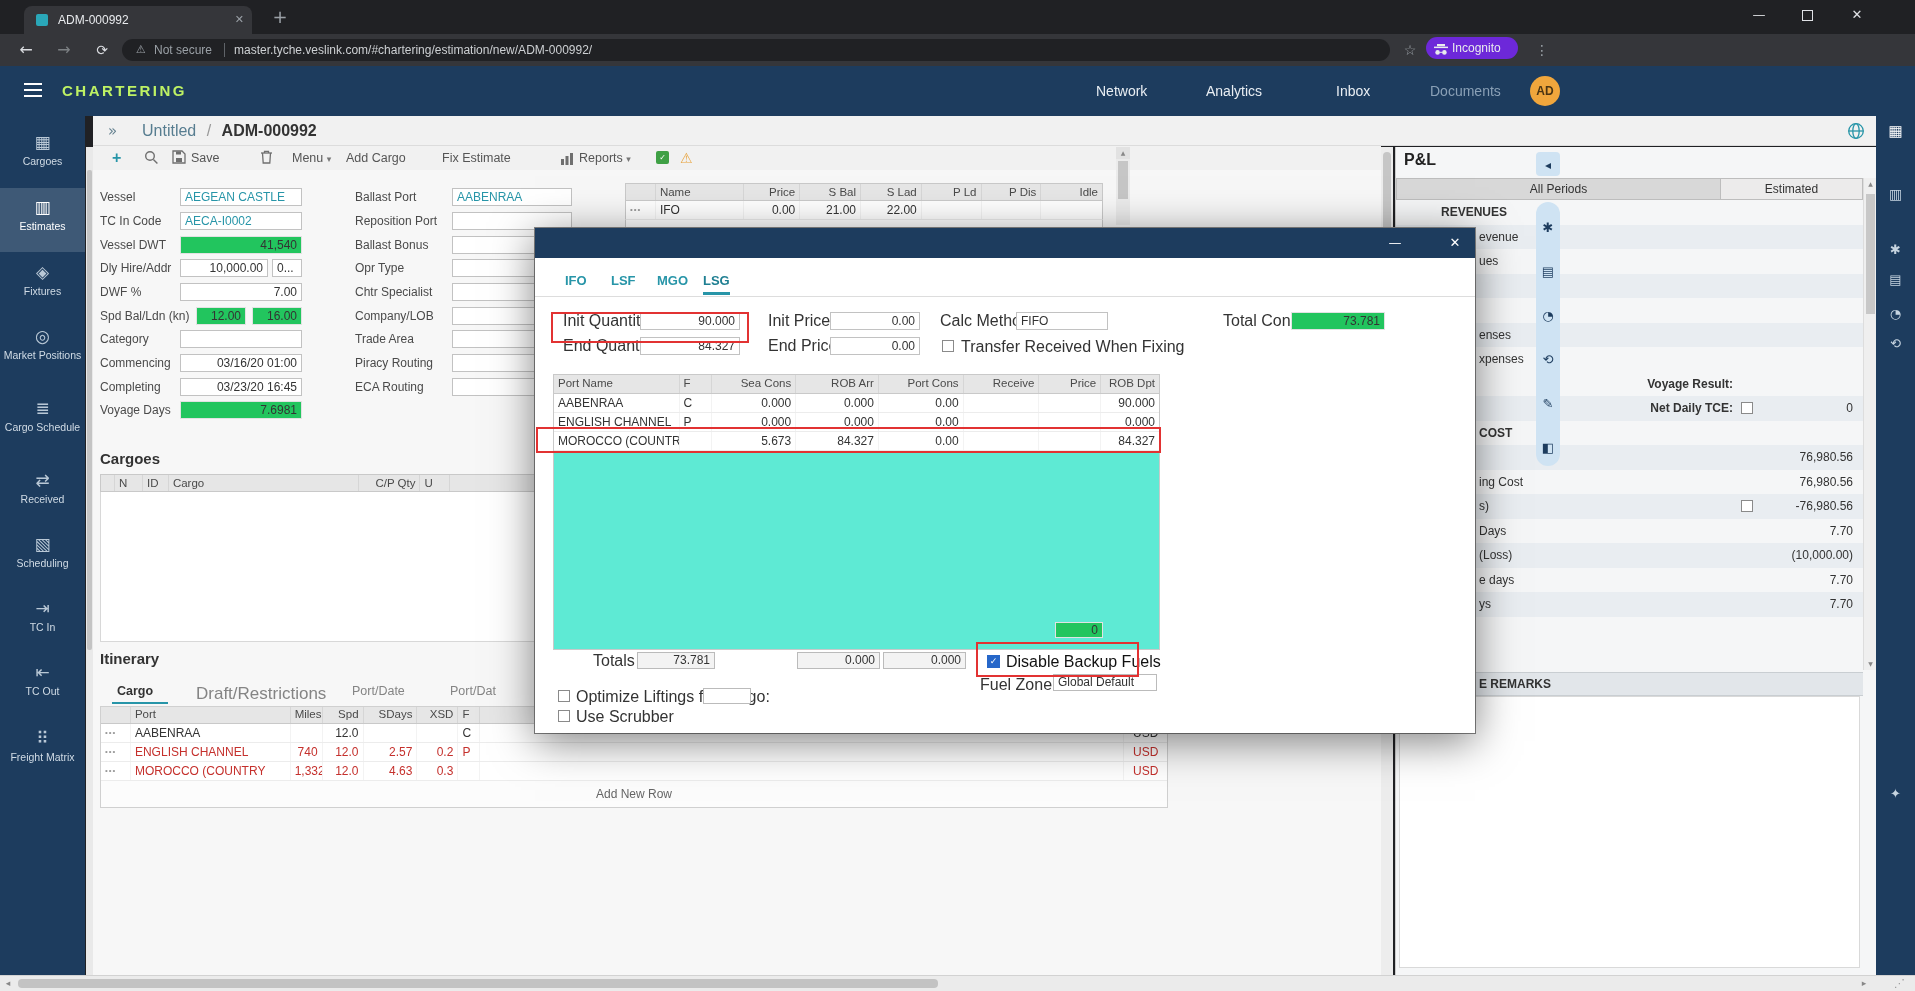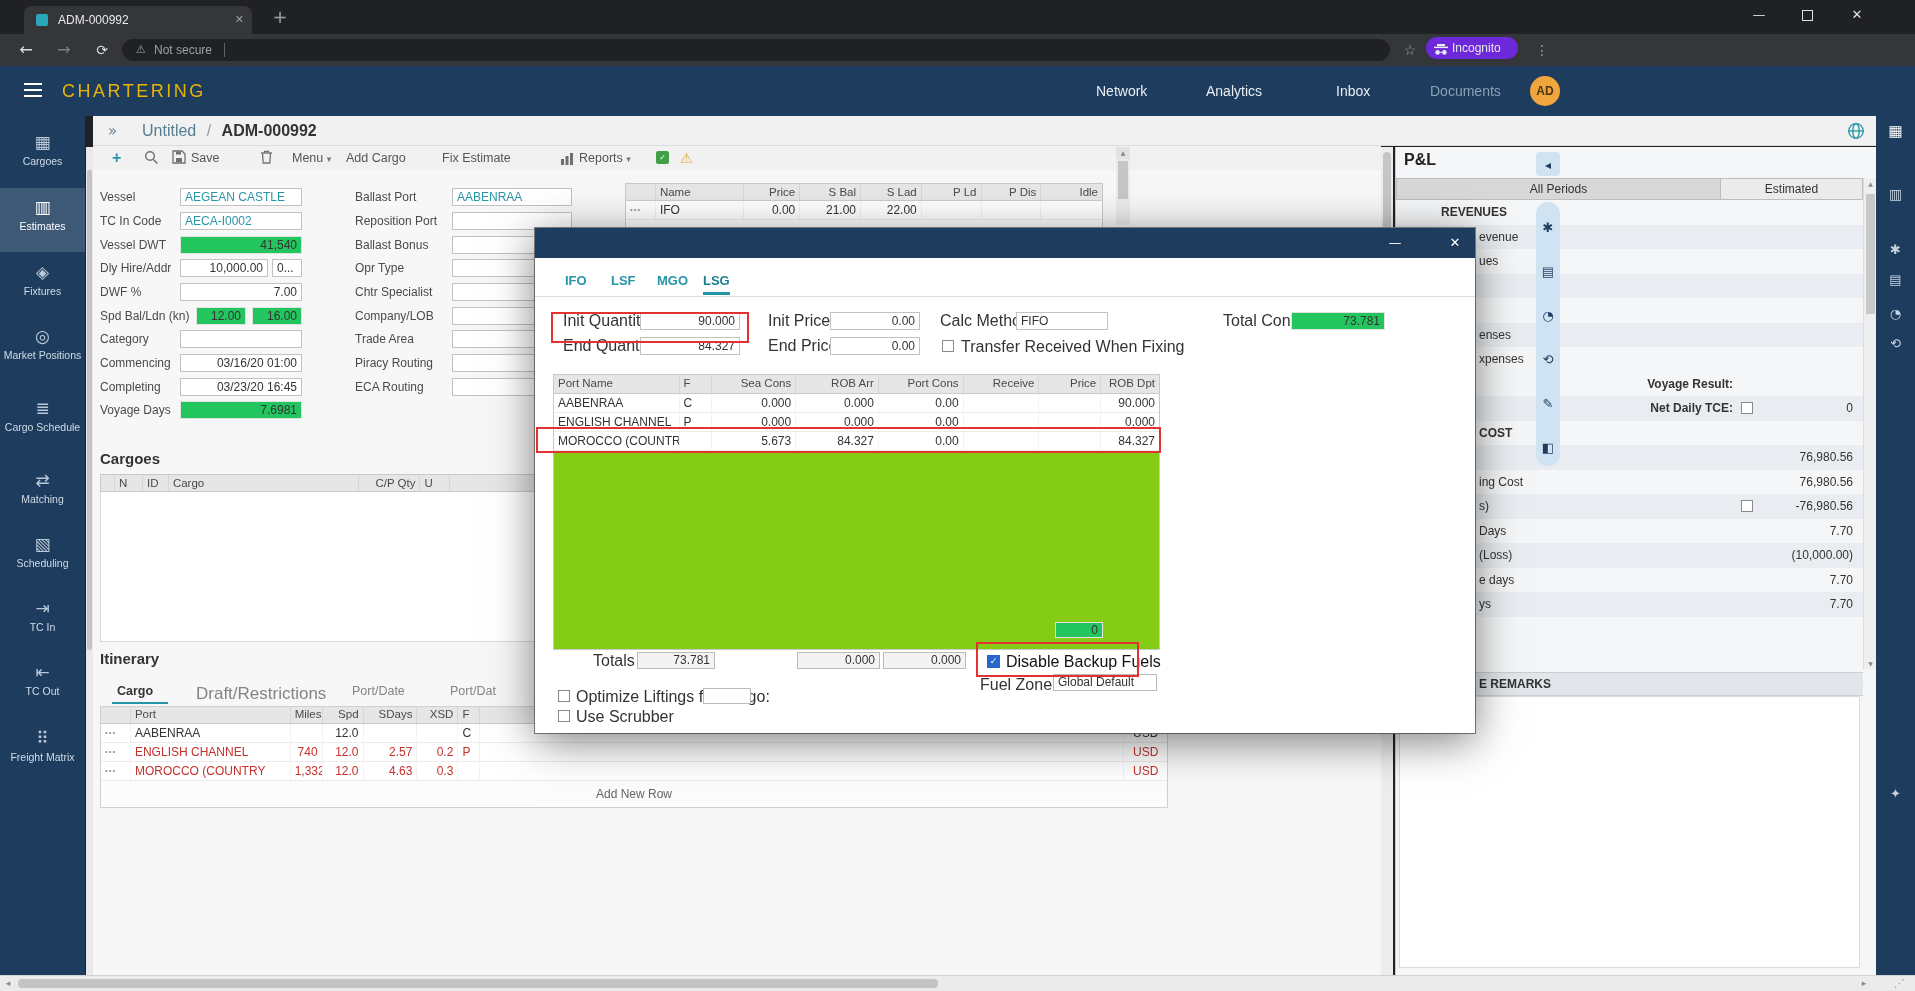--- a/index.html
+++ b/index.html
@@ -52,20 +52,21 @@
   <span class="a ic" style="left:1842px;top:0;width:30px;text-align:center;line-height:30px;font-size:13px;color:#dfe1e5">✕</span>
 
   <div class="a" style="left:0;top:34px;width:1915px;height:32px;background:#35363a"></div>
   <span class="a ic" style="left:14px;top:34px;width:24px;text-align:center;line-height:32px;font-size:16px;color:#dadce0">←</span>
   <span class="a ic" style="left:52px;top:34px;width:24px;text-align:center;line-height:32px;font-size:16px;color:#7d8184">→</span>
   <span class="a ic" style="left:90px;top:34px;width:24px;text-align:center;line-height:32px;font-size:14px;color:#dadce0">⟳</span>
   <div class="a" style="left:122px;top:39px;width:1268px;height:22px;background:#202124;border-radius:11px">
     <span class="a ic" style="left:14px;top:0;line-height:22px;font-size:11px;color:#9aa0a6">⚠</span>
     <span class="a" style="left:32px;top:0;line-height:22px;font-size:12px;color:#9aa0a6">Not secure</span>
     <span class="a" style="left:102px;top:4px;width:1px;height:14px;background:#5f6368"></span>
+    <span class="a" style="left:112px;top:0;line-height:22px;font-size:12px;color:#cdd0d3">master.tyche.veslink.com/#chartering/estimation/new/ADM-000992/</span>
   </div>
   <span class="a ic" style="left:1398px;top:34px;width:24px;text-align:center;line-height:32px;font-size:14px;color:#9aa0a6">☆</span>
   <div class="a" style="left:1426px;top:37px;width:92px;height:22px;background:#6d28d9;border-radius:11px">
     <span class="a" style="left:8px;top:5px"><svg width="14" height="12" viewBox="0 0 14 12">
           <g fill="#e8eaed">
             <rect x="0" y="2.6" width="14" height="1.5"></rect>
             <rect x="3" y="0" width="8" height="2.2"></rect>
             <circle cx="3.6" cy="8.4" r="2.3"></circle>
             <circle cx="10.4" cy="8.4" r="2.3"></circle>
             <rect x="5.8" y="7.8" width="2.4" height="1"></rect>
@@ -74,21 +75,21 @@
     <span class="a" style="left:26px;top:0;line-height:22px;font-size:12px;color:#e8eaed">Incognito</span>
   </div>
   <span class="a ic" style="left:1532px;top:34px;width:20px;text-align:center;line-height:32px;font-size:14px;color:#9aa0a6">⋮</span>
 
   <div class="a" style="left:0;top:66px;width:1915px;height:50px;background:#1d3c5e">
     <span class="a" style="left:24px;top:17px;width:18px;height:16px">
       <span class="a" style="left:0;top:0;width:18px;height:2px;background:#fff"></span>
       <span class="a" style="left:0;top:6px;width:18px;height:2px;background:#fff"></span>
       <span class="a" style="left:0;top:12px;width:18px;height:2px;background:#fff"></span>
     </span>
-    <span class="a" style="left:62px;top:0;line-height:50px;font-size:18px;font-weight:normal;letter-spacing:2.5px;color:#eab308">CHARTERING</span>
+    <span class="a" style="left:62px;top:0;line-height:50px;font-size:15px;font-weight:bold;letter-spacing:2.5px;color:#bef264">CHARTERING</span>
     <span class="a" style="left:1096px;top:0;line-height:50px;font-size:14px;color:#e9eef3">Network</span>
     <span class="a" style="left:1206px;top:0;line-height:50px;font-size:14px;color:#e9eef3">Analytics</span>
     <span class="a" style="left:1336px;top:0;line-height:50px;font-size:14px;color:#e9eef3">Inbox</span>
     <span class="a" style="left:1430px;top:0;line-height:50px;font-size:14px;color:#8aa0b6">Documents</span>
     <span class="a" style="left:1530px;top:10px;width:30px;height:30px;border-radius:50%;background:#f0a63c;text-align:center;line-height:30px;font-size:12px;font-weight:bold;color:#4a3413">AD</span>
   </div>
 
   <div class="a" style="left:0;top:116px;width:85px;height:859px;background:#1d3c5e">
     <div class="sbItem" style="top:8px;height:62px;padding-top:8px">
       <span class="si">▦</span>
@@ -105,21 +106,21 @@
     <div class="sbItem" style="top:202px;height:70px;padding-top:8px">
       <span class="si">◎</span>
       <span class="sl">Market Positions</span>
     </div>
     <div class="sbItem" style="top:274px;height:70px;padding-top:8px">
       <span class="si">≣</span>
       <span class="sl">Cargo Schedule</span>
     </div>
     <div class="sbItem" style="top:346px;height:62px;padding-top:8px">
       <span class="si">⇄</span>
-      <span class="sl">Matching</span>
+      <span class="sl">Received</span>
     </div>
     <div class="sbItem" style="top:410px;height:62px;padding-top:8px">
       <span class="si">▧</span>
       <span class="sl">Scheduling</span>
     </div>
     <div class="sbItem" style="top:474px;height:62px;padding-top:8px">
       <span class="si">⇥</span>
       <span class="sl">TC In</span>
     </div>
     <div class="sbItem" style="top:538px;height:62px;padding-top:8px">
@@ -423,21 +424,21 @@
     <span class="mlb" style="left:688px;top:84px">Total Cons</span>
     <span class="a fld ro" style="left:756px;top:84px;width:94px">73.781</span>
 
     <span class="mlb" style="left:28px;top:109px">End Quantity</span>
     <span class="a fld" style="left:105px;top:109px;width:100px">84.327</span>
     <span class="mlb" style="left:233px;top:109px">End Price</span>
     <span class="a fld" style="left:295px;top:109px;width:90px">0.00</span>
     <span class="cbx" style="left:407px;top:112px"></span>
     <span class="mlb" style="left:426px;top:110px">Transfer Received When Fixing</span>
 
-    <div class="a" style="left:18px;top:146px;width:607px;height:276px;border:1px solid #c9c9c9;background:#84cc16">
+    <div class="a" style="left:18px;top:146px;width:607px;height:276px;border:1px solid #c9c9c9;background:#5eead4">
       <div class="hrow" style="height:19px;line-height:17px;border:none;border-bottom:1px solid #c9c9c9">
         <div class="cell" style="width:126px">Port Name</div>
         <div class="cell" style="width:33px">F</div>
         <div class="cell num" style="width:84px">Sea Cons</div>
         <div class="cell num" style="width:83px">ROB Arr</div>
         <div class="cell num" style="width:85px">Port Cons</div>
         <div class="cell num" style="width:76px">Receive</div>
         <div class="cell num" style="width:62px">Price</div>
         <div class="cell num" style="width:58px;border-right:none">ROB Dpt</div>
       </div>

